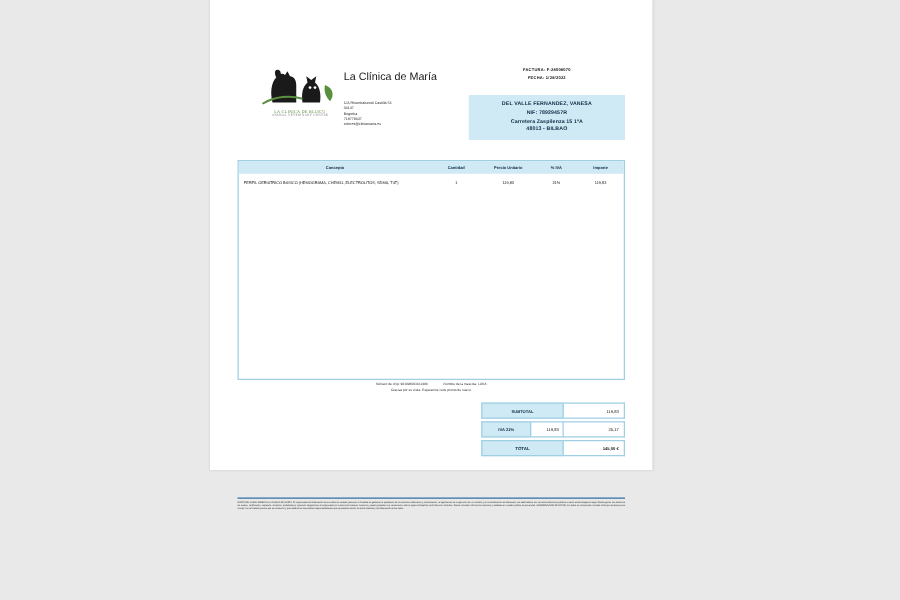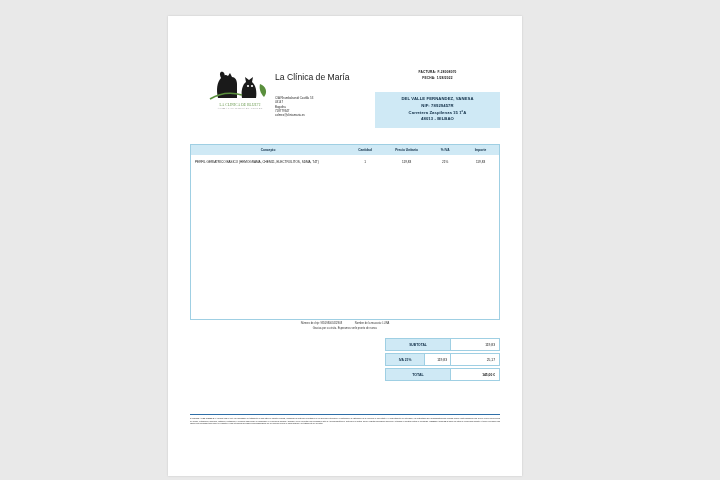--- a/index.html
+++ b/index.html
@@ -16,24 +16,23 @@
     width: 720px;
     height: 480px;
     background: #e9e9e9;
   }
   
   #page {
     position: absolute;
     left: 168px;
     top: 0px;
     width: 354px;
-    height: 460px;
+    height: 376px;
     background: #ffffff;
     box-shadow: 0 0 2px rgba(0,0,0,0.15);
-    margin-top: 16px;
   }
   
   .doc-header {
     position: absolute;
     left: 0; top: 0; right: 0;
     height: 118px;
   }
   .logo-block {
     position: absolute;
     left: 38px;

